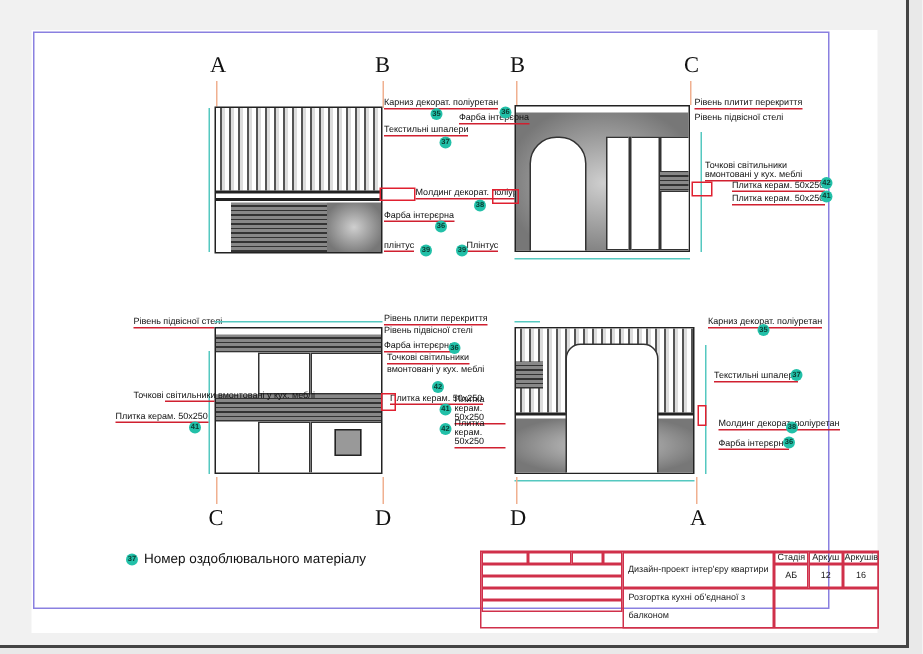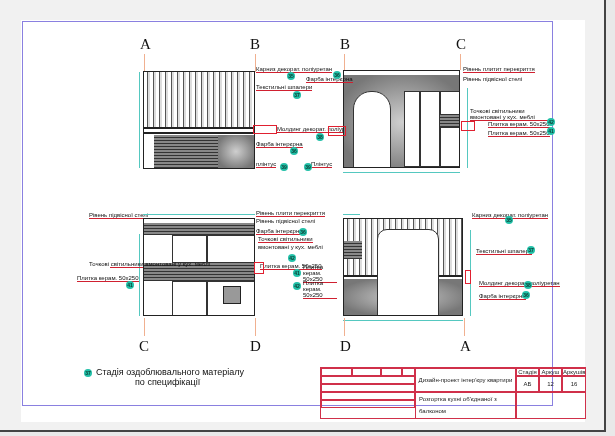--- a/index.html
+++ b/index.html
@@ -139,22 +139,21 @@
   <div class="badge" style="left:505px;top:216px;">35</div>
   <div class="lbl" style="left:476px;top:248px;">Текстильні шпалери</div>
   <div class="badge" style="left:527px;top:246px;">37</div>
   <div class="redbox" style="left:465px;top:270px;width:4px;height:12px;"></div>
   <div class="lbl" style="left:479px;top:280px;">Молдинг декорат. поліуретан</div>
   <div class="badge" style="left:524px;top:281px;">38</div>
   <div class="lbl" style="left:479px;top:293px;">Фарба інтерєрна</div>
   <div class="badge" style="left:522px;top:291px;">36</div>
 
   <div class="legend">
-    <span class="badge">37</span><span>Стадія оздоблювального матеріалу</span><br>
-    <span style="display:inline-block;padding-left:51px;">по специфікації</span>
+    <span class="badge">37</span><span>Номер оздоблювального матеріалу</span><br>
   </div>
 
   <div class="tb">
     <div class="c" style="left:0;top:0;width:31px;height:8px;"></div>
     <div class="c" style="left:31px;top:0;width:29px;height:8px;"></div>
     <div class="c" style="left:60px;top:0;width:21px;height:8px;"></div>
     <div class="c" style="left:81px;top:0;width:13px;height:8px;"></div>
     <div class="c" style="left:0;top:8px;width:94px;height:8px;"></div>
     <div class="c" style="left:0;top:16px;width:94px;height:8px;"></div>
     <div class="c" style="left:0;top:24px;width:94px;height:8px;"></div>

